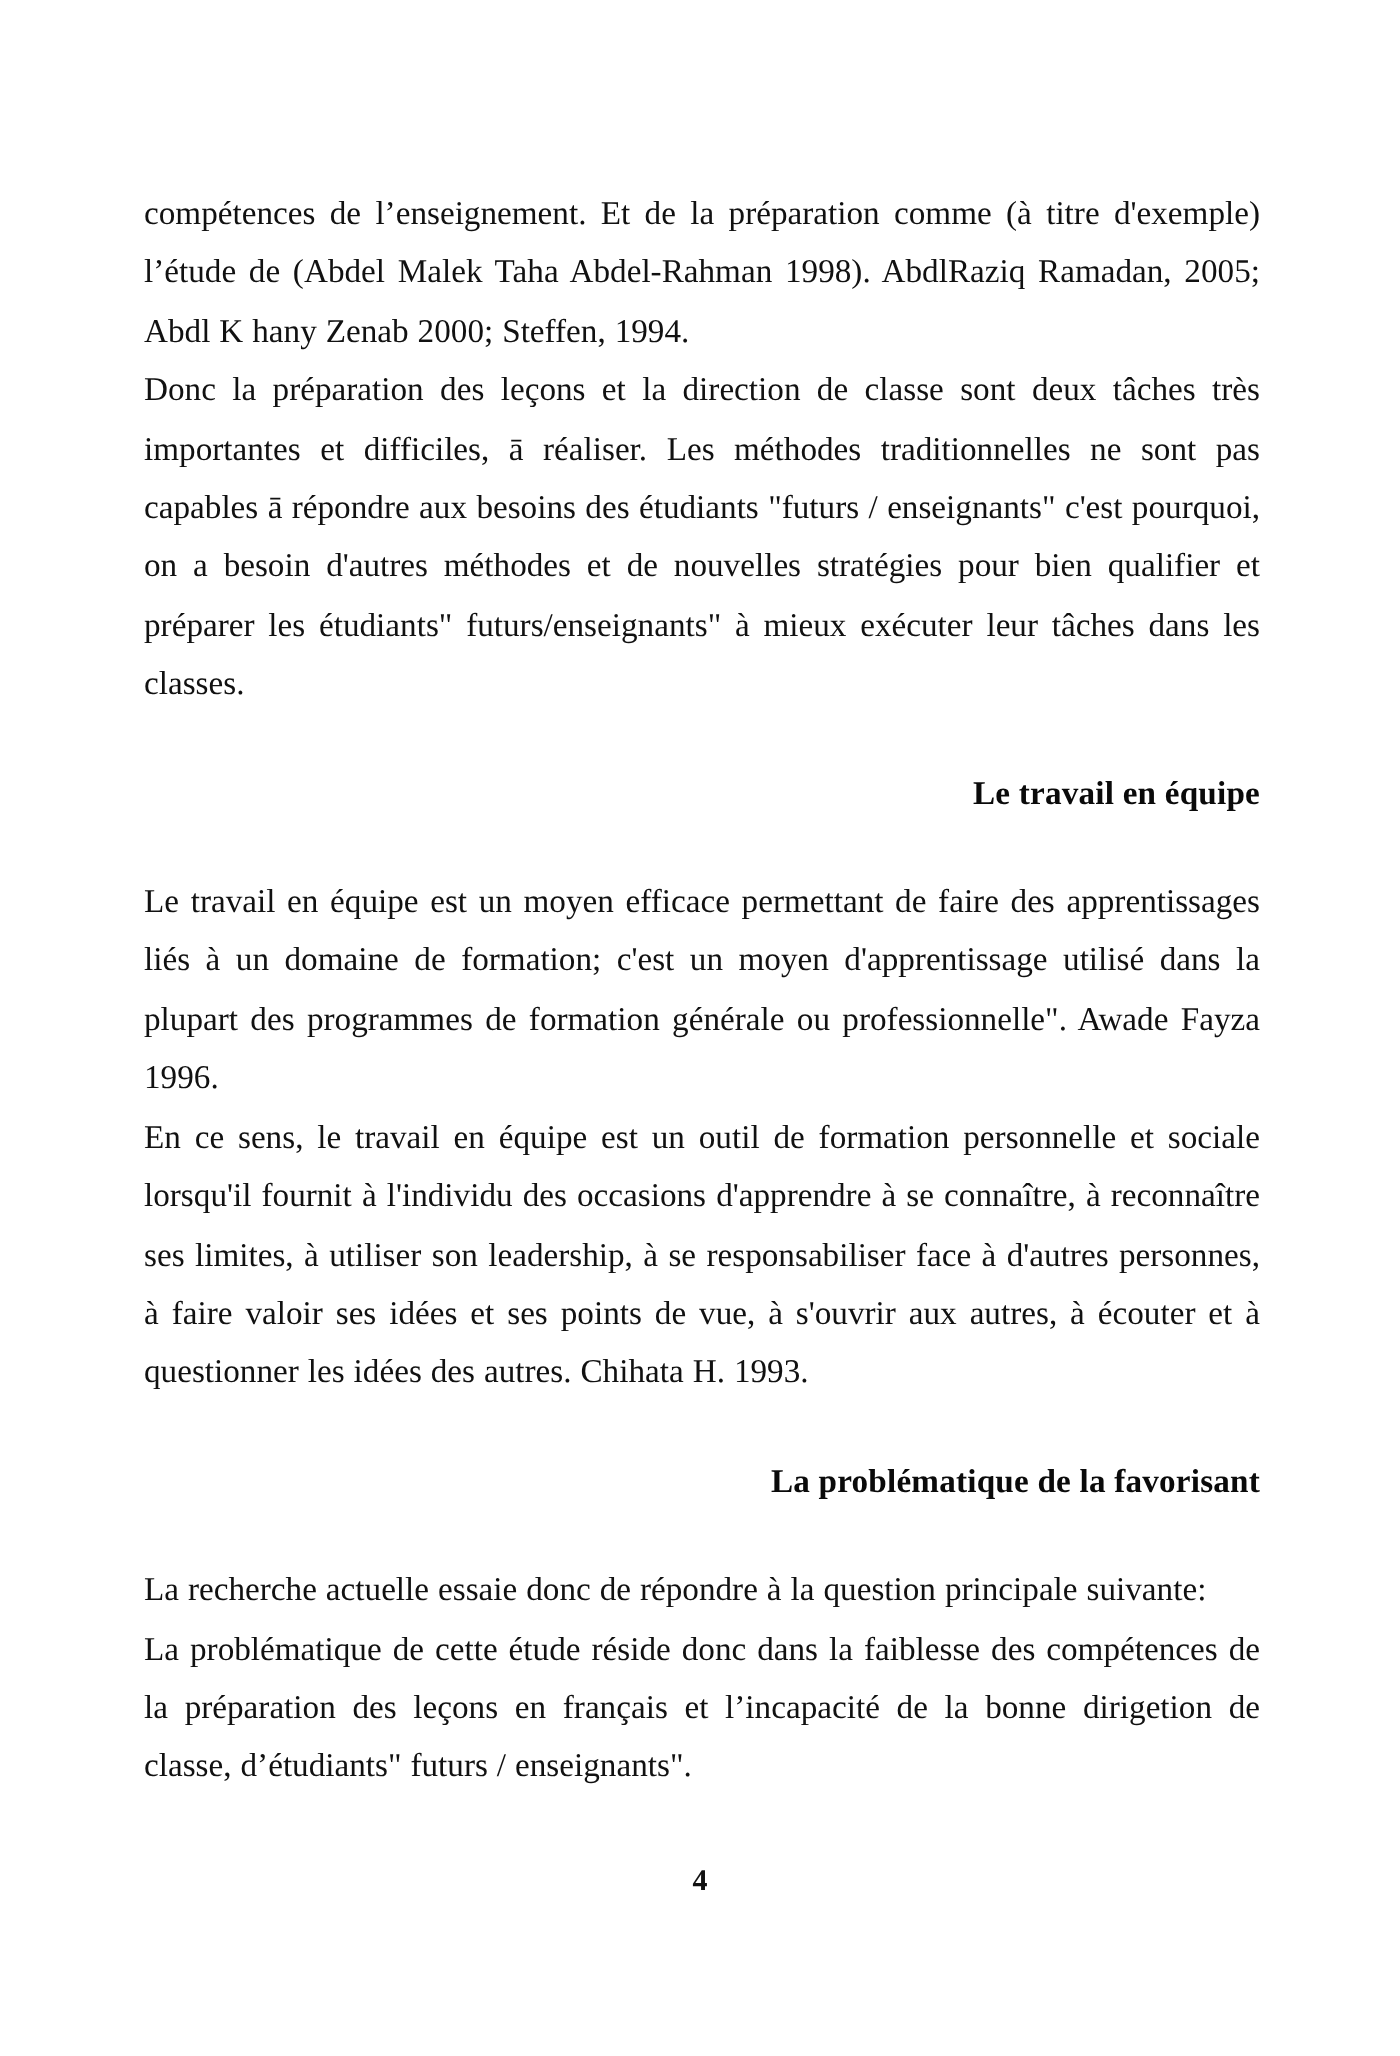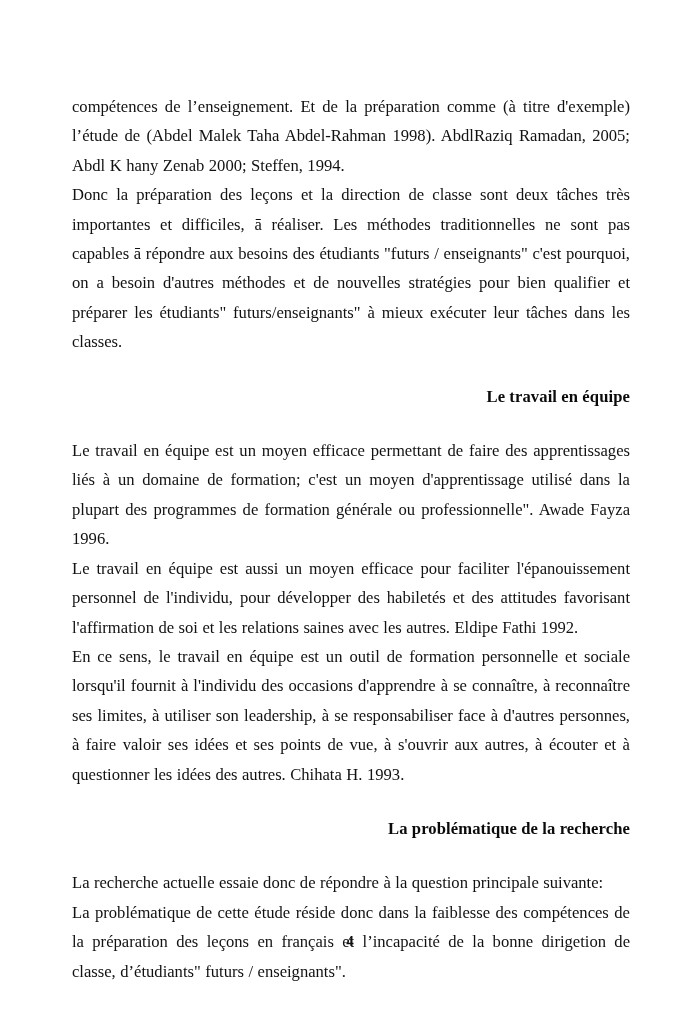--- a/index.html
+++ b/index.html
@@ -83,27 +83,26 @@
     <p class="para">Donc la préparation des leçons et la direction de classe sont deux tâches très importantes et difficiles, ā réaliser. Les méthodes traditionnelles ne sont pas capables ā répondre aux besoins des étudiants "futurs / enseignants" c'est pourquoi, on a besoin  d'autres méthodes et de nouvelles stratégies pour  bien qualifier  et préparer les étudiants" futurs/enseignants" à mieux exécuter leur tâches dans les classes.</p>
 
     <div class="gap-before-heading"></div>
 
     <h2 class="heading">Le travail en équipe</h2>
 
     <div class="gap-after-heading"></div>
 
     <p class="para">Le travail en équipe est un moyen efficace permettant de faire des apprentissages liés à un domaine de formation; c'est un moyen d'apprentissage utilisé dans la plupart des programmes de formation générale ou professionnelle". Awade Fayza 1996.</p>
 
-    <p class="para">Le travail en équipe est aussi un moyen efficace pour faciliter l'épanouissement personnel de l'individu, pour développer des habiletés et des attitudes favorisant l'affirmation de soi et les relations saines avec les autres. Eldipe Fathi 1992.</p>
 
     <p class="para">En ce sens, le travail en équipe est un outil de formation personnelle et sociale lorsqu'il fournit à l'individu des occasions d'apprendre à se connaître, à reconnaître ses limites, à utiliser son leadership, à se responsabiliser face à d'autres personnes, à faire valoir ses idées et ses points de vue, à s'ouvrir aux autres, à écouter et à questionner les idées des autres. Chihata H. 1993.</p>
 
     <div class="gap-before-heading"></div>
 
-    <h2 class="heading">La problématique de la recherche</h2>
+    <h2 class="heading">La problématique de la favorisant</h2>
 
     <div class="gap-after-heading"></div>
 
     <p class="para">La recherche actuelle essaie donc de répondre à la question principale suivante:</p>
 
     <p class="para">La problématique de cette étude réside donc dans la faiblesse des compétences de la préparation  des leçons en français et  l’incapacité de  la bonne dirigetion  de classe, d’étudiants" futurs / enseignants".</p>
 
   </div>
 
   <div class="page-number">4</div>

